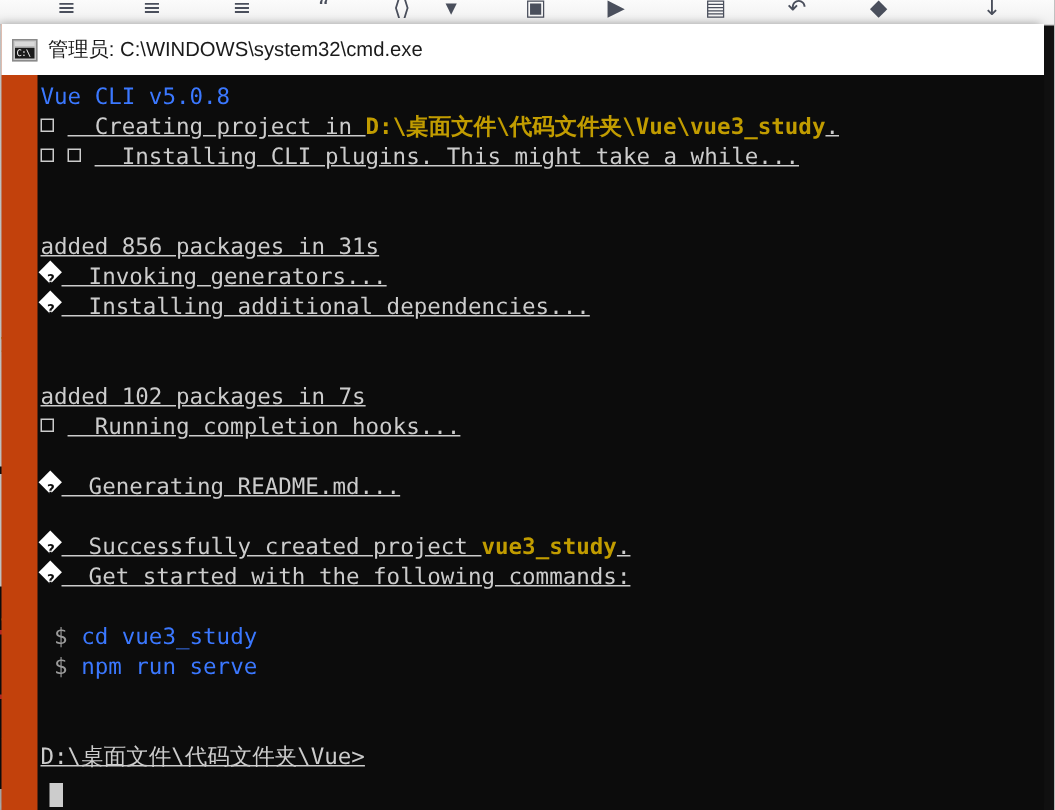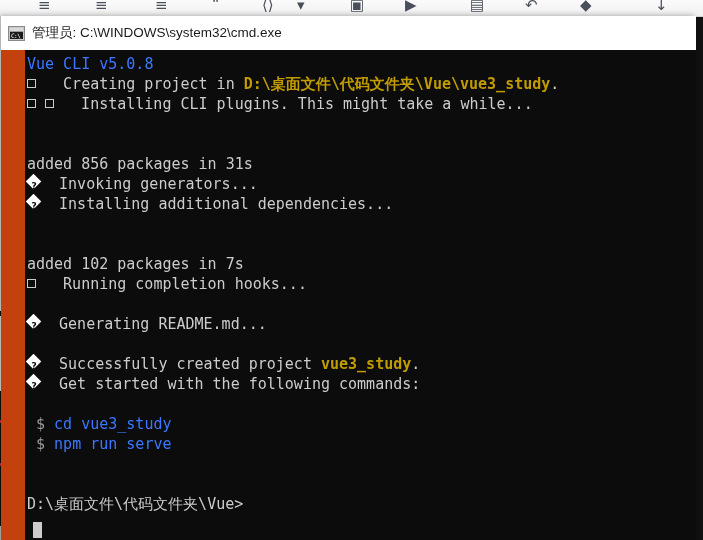--- a/index.html
+++ b/index.html
@@ -133,21 +133,21 @@
   }
   #term-text {
     font-family: "DejaVu Sans Mono", monospace;
     font-size: 15px;
     line-height: 20px;
     white-space: pre;
     color: #cccccc;
   }
   .line { height: 20px; }
   .blank { height: 20px; }
-  .c-white  { color: #cccccc; }
+  .c-white  { color: #cccccc; text-decoration: underline; }
   .c-blue   { color: #3b78ff; }
   .c-yellow { color: #c19c00; font-weight: bold; }
   .c-gray   { color: #9a9a9a; }
   .glyph-box {
     display: inline-block;
     width: 9px;
     height: 9px;
     border: 1.4px solid #cccccc;
     vertical-align: 1px;
     box-sizing: border-box;

